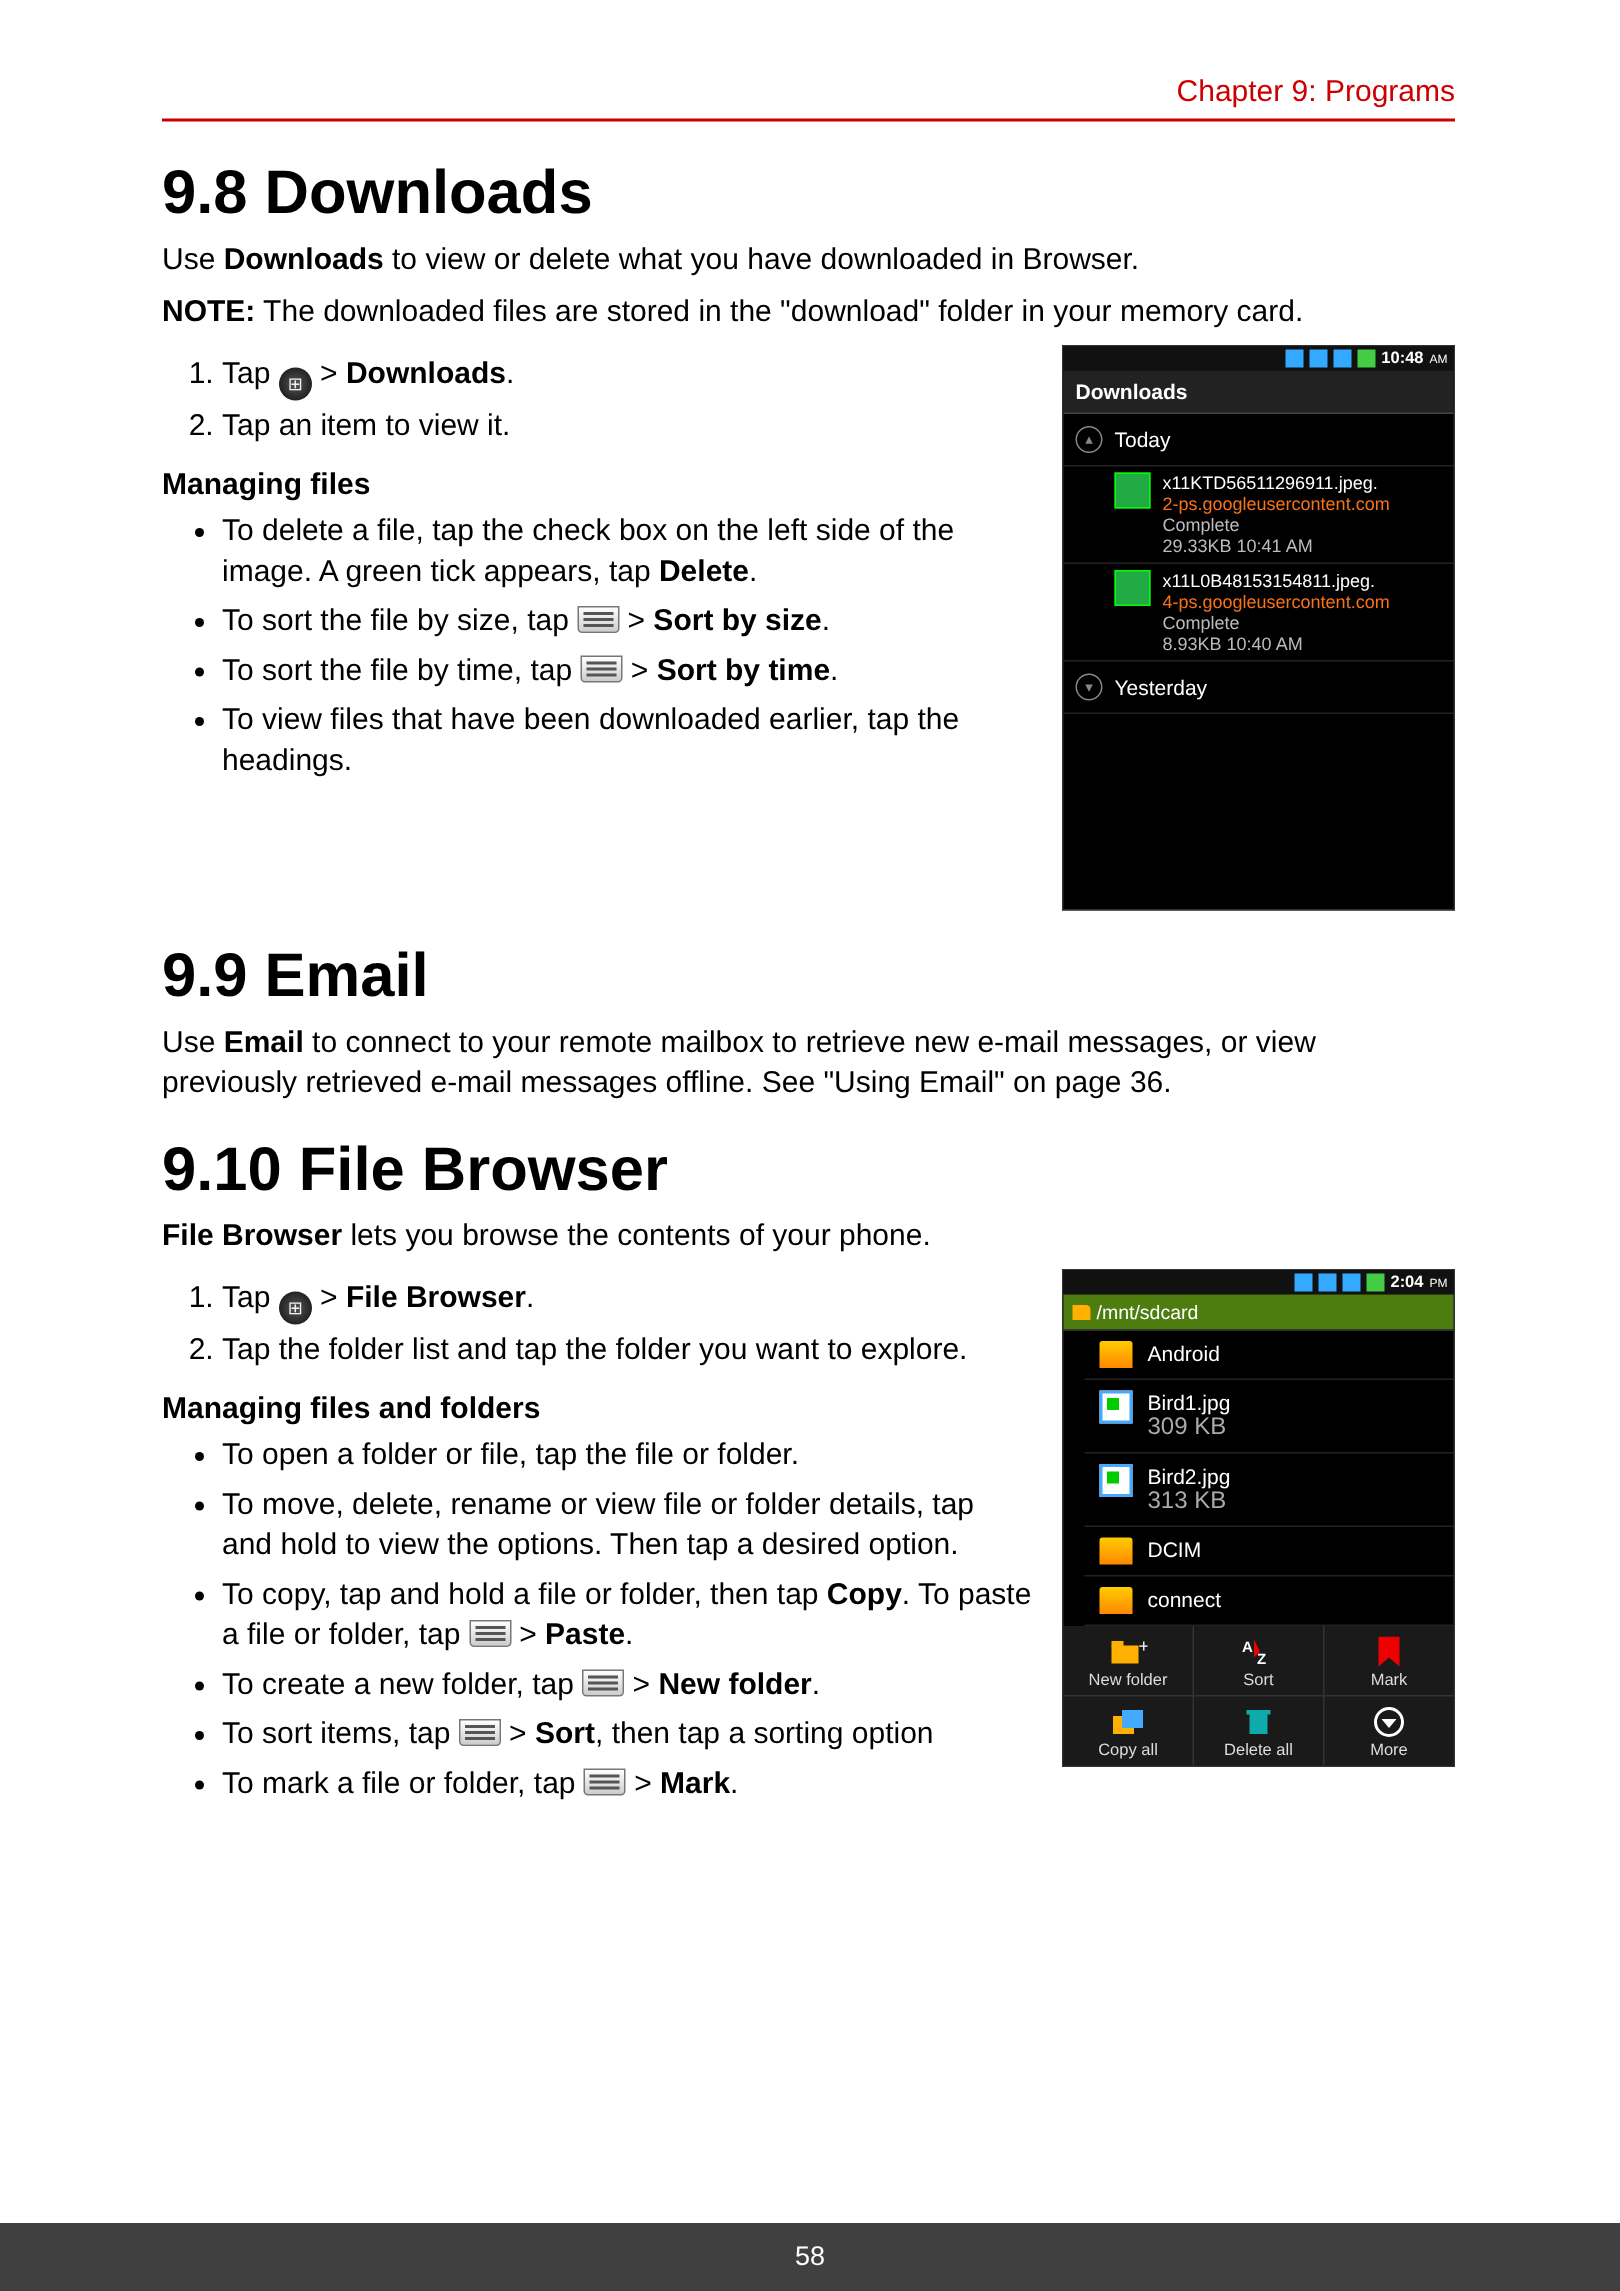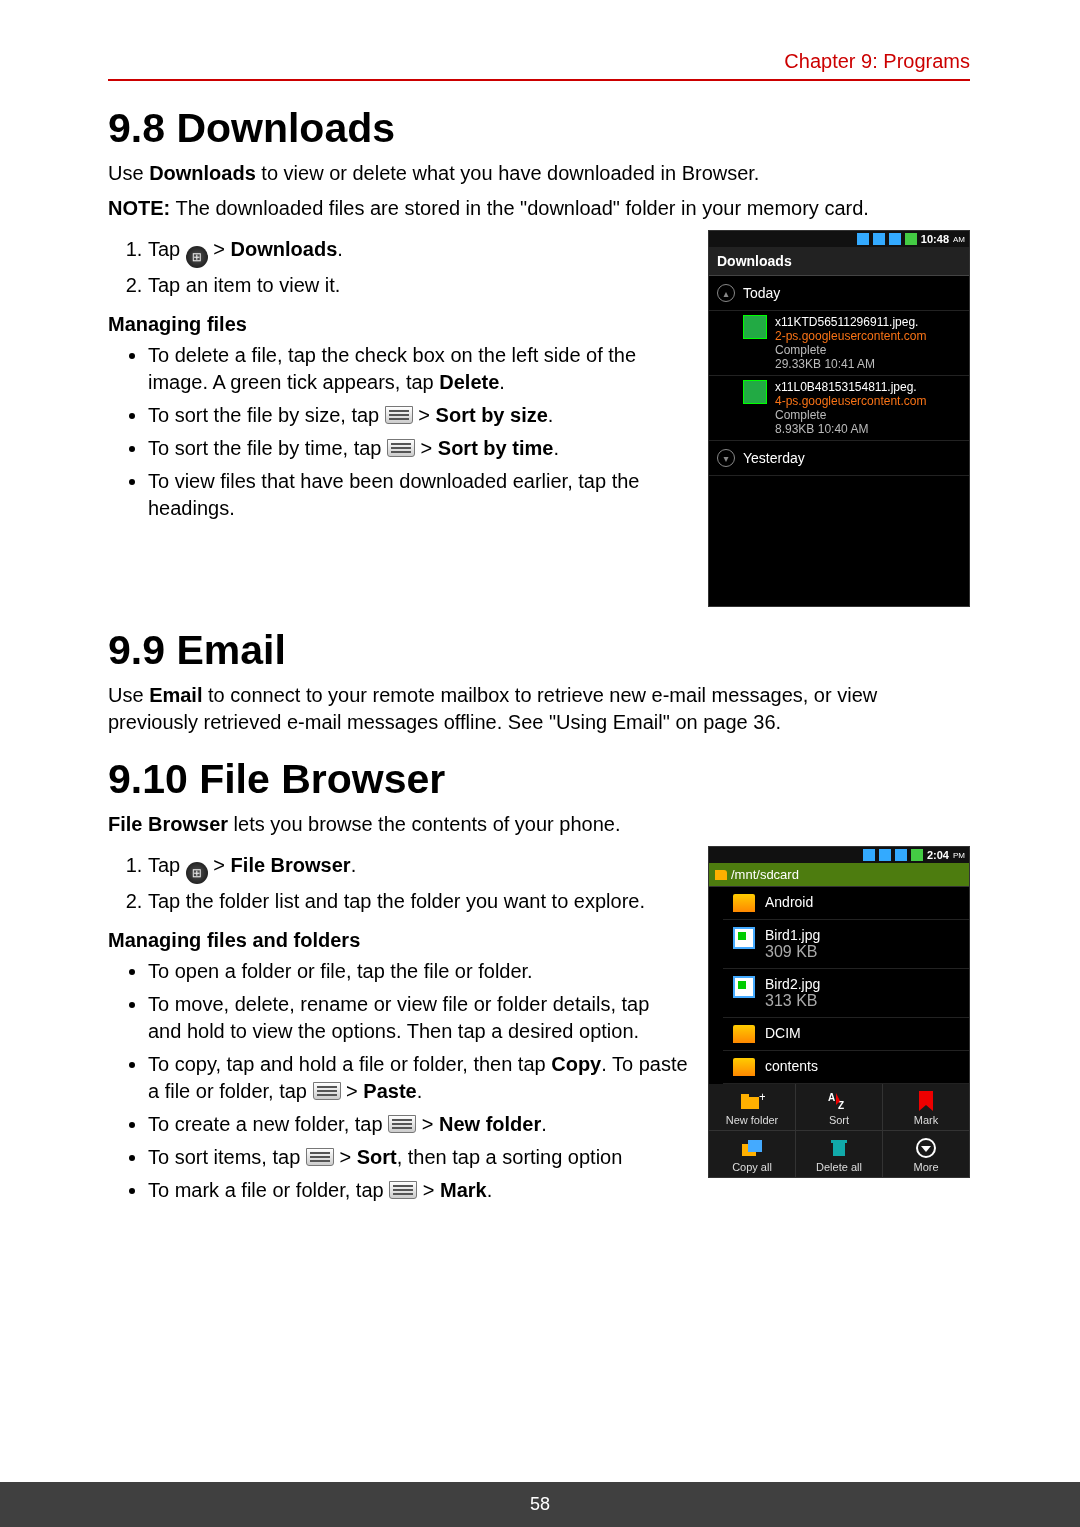--- a/index.html
+++ b/index.html
@@ -365,21 +365,21 @@
       <div class="fb-item">
           <span class="img-icon"></span>
           <span><span>Bird2.jpg</span><span class="size">313 KB</span></span>
         </div>
       <div class="fb-item">
           <span class="folder-icon"></span>
           <span>DCIM</span>
         </div>
       <div class="fb-item">
           <span class="folder-icon"></span>
-          <span>contents</span>
+          <span>connect</span>
         </div>
       <div class="fb-buttons">
         <div class="fb-btn"><div class="bicon">
               <svg width="26" height="20">
                 <rect x="2" y="6" width="18" height="12" fill="#ffb000"></rect>
                 <rect x="2" y="3" width="8" height="4" fill="#ffb000"></rect>
                 <text x="20" y="10" font-size="12" fill="#fff">+</text>
               </svg>
             </div><span>New folder</span></div>
         <div class="fb-btn"><div class="bicon">

